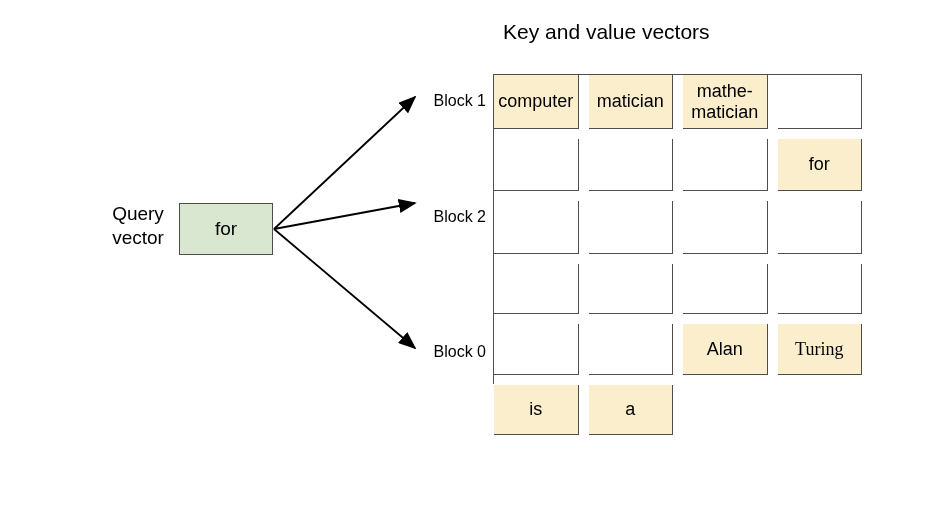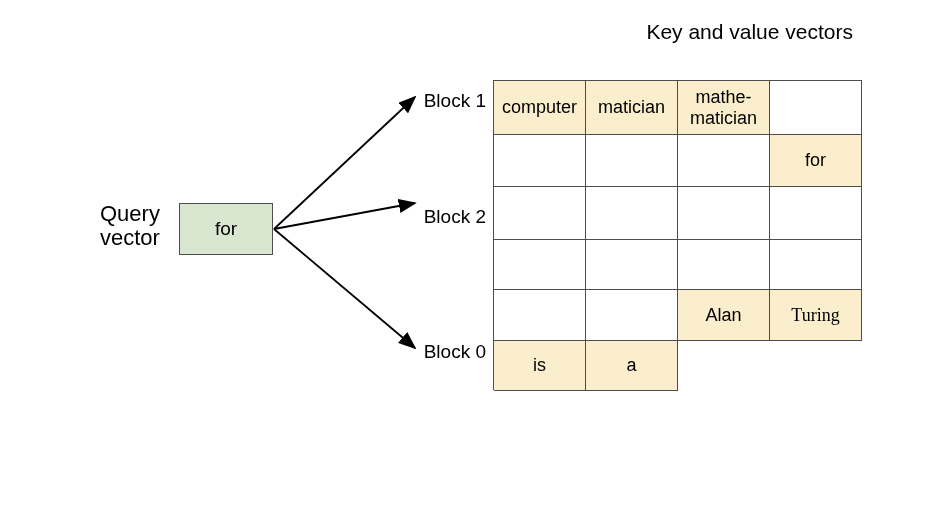--- a/index.html
+++ b/index.html
@@ -22,35 +22,35 @@
     width: 952px;
     height: 531px;
   }
 
   
   .title {
     position: absolute;
     left: 503px;
     top: 19px;
     width: 350px;
-    text-align: right;
+    text-align: left;
     font-size: 21px;
     line-height: 26px;
     color: #000000;
     white-space: nowrap;
   }
 
   
   .query-label {
     position: absolute;
     left: 100px;
     top: 202px;
     width: 76px;
-    text-align: left;
-    font-size: 22px;
+    text-align: center;
+    font-size: 19px;
     line-height: 24px;
     color: #000000;
   }
 
   
   .query-box {
     position: absolute;
     left: 179px;
     top: 203px;
     width: 94px;
@@ -61,43 +61,44 @@
     display: flex;
     align-items: center;
     justify-content: center;
     font-size: 19px;
     color: #000000;
   }
 
   
   .block-label {
     position: absolute;
-    font-size: 19px;
+    font-size: 16px;
     line-height: 22px;
     color: #000000;
     white-space: nowrap;
     text-align: right;
   }
   .block-label.b1 { left: 398px; top: 90px;  width: 88px; }
   .block-label.b2 { left: 398px; top: 190px; width: 88px; margin-top: 16px; }
   .block-label.b0 { left: 398px; top: 341px; width: 88px; }
 
   
   .grid {
     position: absolute;
     left: 493px;
-    top: 80px;
+    top: 74px;
     width: 369px;
     height: 310px;
     box-sizing: border-box;
     display: grid;
     grid-template-columns: repeat(4, 1fr);
     grid-template-rows: 54px 52px 53px 50px 51px 50px;
     border-top: 1.6px solid #4d4d4d;
     border-left: 1.6px solid #4d4d4d;
+    gap: 10px;
   }
   .cell {
     box-sizing: border-box;
     border-right: 1.6px solid #4d4d4d;
     border-bottom: 1.6px solid #4d4d4d;
     background: #ffffff;
     display: flex;
     align-items: center;
     justify-content: center;
     text-align: center;

